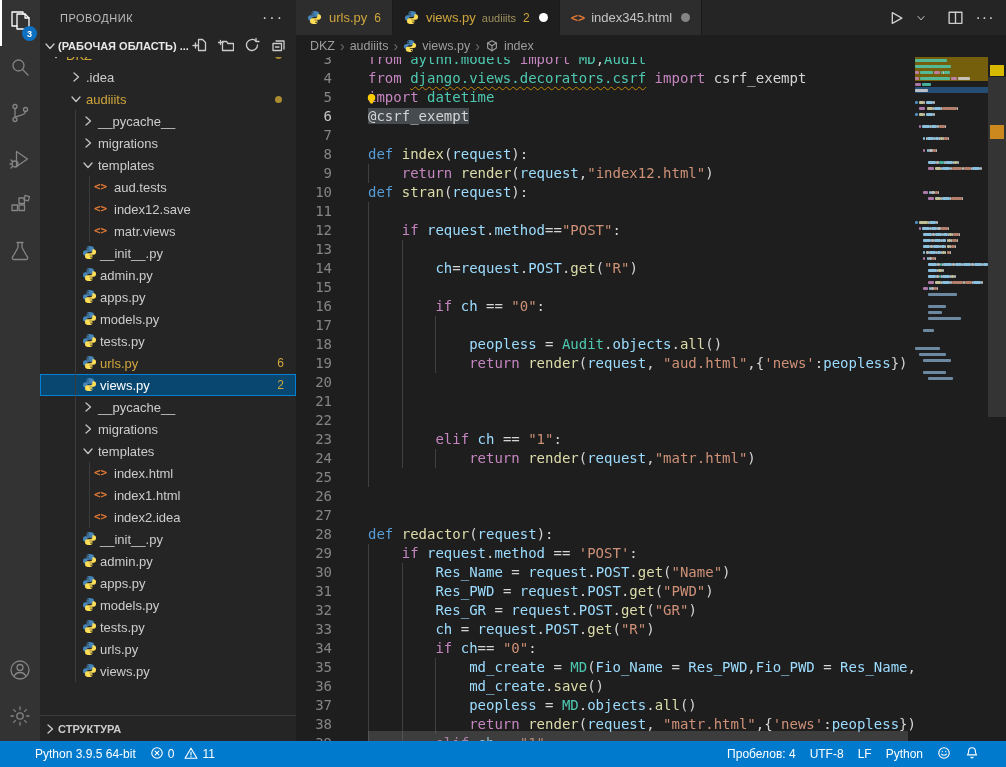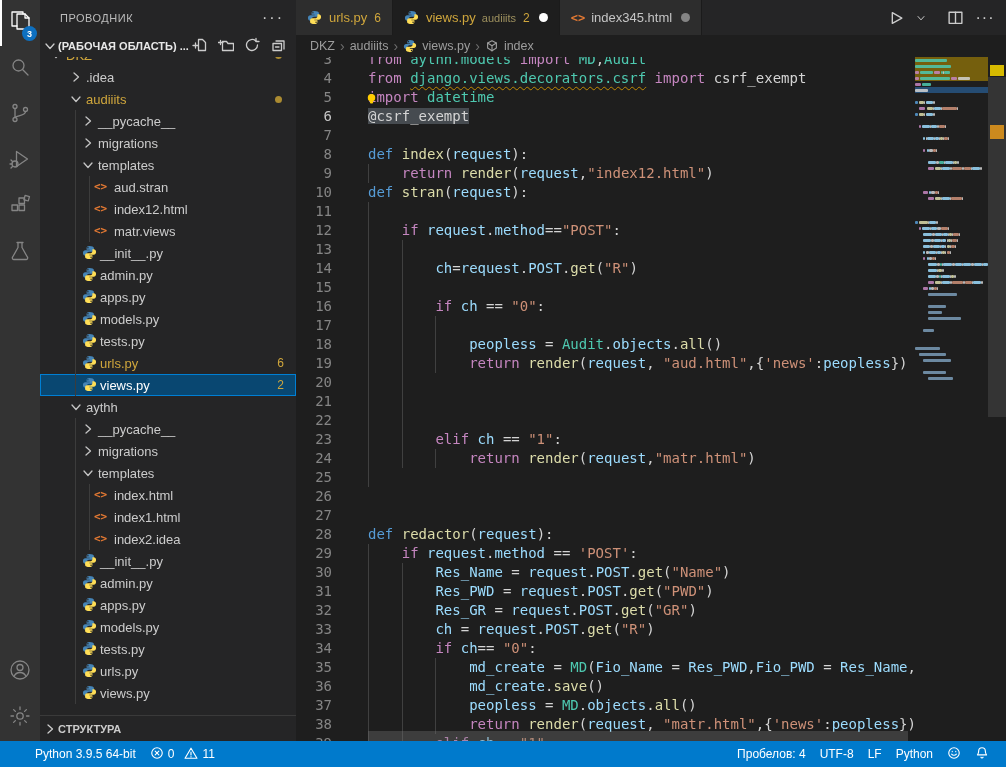--- a/index.html
+++ b/index.html
@@ -99,21 +99,21 @@
   .mm-seg { position:absolute; height:2.5px; border-radius:1px; opacity:.85; }
   .ruler { position:absolute; top:0; right:0; width:18px; height:100%; background:#1e1e1e; }
   .ruler .mark { position:absolute; left:2px; right:2px; }
   .ruler .slider { position:absolute; left:0; right:0; background:rgba(121,121,121,0.25); }
   .hscroll { position:absolute; left:72px; bottom:0; width:540px; height:10px;
              background:rgba(121,121,121,0.35); z-index:5; }
 
   
   .statusbar { position:absolute; left:0; bottom:0; width:1006px; height:26px; background:#007acc;
                color:#ffffff; display:flex; align-items:center; font-size:12px;
-               padding:0 10px 0 28px; }
+               padding:0 20px 0 28px; }
   .sb-group { display:flex; align-items:center; gap:0; }
   .sb-item { display:flex; align-items:center; gap:4px; padding:0 7px; height:26px; cursor:pointer; }
   .sb-item svg { width:14px; height:14px; }
   .sb-right { margin-left:auto; display:flex; align-items:center; }
 </style>
 </head>
 <body>
 
 <div class="app">
   <div class="activitybar" id="activitybar">
@@ -246,27 +246,27 @@
             <span class="tguide" style="left: 35px;"></span>
             <span class="chev" style="left: 40px;"><svg viewBox="0 0 16 16" fill="none" stroke="currentColor" stroke-width="1.3" stroke-linecap="round" stroke-linejoin="round">
                 <path d="M4 6l4 4.5L12 6"></path>
               </svg></span>
             <span class="tlabel" style="left: 58px;">templates</span>
           </div>
           <div class="trow">
             <span class="tguide" style="left: 35px;"></span>
             <span class="tguide" style="left: 49px;"></span>
             <span class="html-glyph" style="left: 54px;">&lt;&gt;</span>
-            <span class="tlabel" style="left: 74px;">aud.stran</span>
+            <span class="tlabel" style="left: 74px;">aud.tests</span>
           </div>
           <div class="trow">
             <span class="tguide" style="left: 35px;"></span>
             <span class="tguide" style="left: 49px;"></span>
             <span class="html-glyph" style="left: 54px;">&lt;&gt;</span>
-            <span class="tlabel" style="left: 74px;">index12.html</span>
+            <span class="tlabel" style="left: 74px;">index12.save</span>
           </div>
           <div class="trow">
             <span class="tguide" style="left: 35px;"></span>
             <span class="tguide" style="left: 49px;"></span>
             <span class="html-glyph" style="left: 54px;">&lt;&gt;</span>
             <span class="tlabel" style="left: 74px;">matr.views</span>
           </div>
           <div class="trow">
             <span class="tguide" style="left: 35px;"></span>
             <span class="ficon" style="left: 42px;"><svg viewBox="0 0 16 16">
@@ -317,26 +317,20 @@
             <span class="num-badge">6</span>
           </div>
           <div class="trow sel">
             <span class="tguide" style="left: 35px;"></span>
             <span class="ficon" style="left: 42px;"><svg viewBox="0 0 16 16">
                 <path fill="#4584b6" d="M7.9 1C6 1 4.9 1.9 4.9 3.3V5h3.3v.6H3.5C2.1 5.6 1 6.8 1 8.5S2.1 11.4 3.5 11.4h1.4V9.7c0-1.4 1.2-2.5 2.6-2.5h3.2c1.1 0 2-.9 2-2V3.3C12.7 1.9 10.7 1 7.9 1zM6.3 2.2a.8.8 0 110 1.6.8.8 0 010-1.6z"></path>
                 <path fill="#ffde57" d="M8.1 15c1.9 0 3-.9 3-2.3V11H7.8v-.6h4.7c1.4 0 2.5-1.2 2.5-2.9s-1.1-2.9-2.5-2.9h-1.4v1.7c0 1.4-1.2 2.5-2.6 2.5H5.3c-1.1 0-2 .9-2 2v1.9C3.3 14.1 5.3 15 8.1 15zm1.6-1.2a.8.8 0 110-1.6.8.8 0 010 1.6z"></path>
               </svg></span>
             <span class="tlabel" style="left: 60px;">views.py</span>
             <span class="num-badge">2</span>
-          </div>
-          <div class="trow">
-            <span class="chev" style="left: 28px;"><svg viewBox="0 0 16 16" fill="none" stroke="currentColor" stroke-width="1.3" stroke-linecap="round" stroke-linejoin="round">
-                <path d="M4 6l4 4.5L12 6"></path>
-              </svg></span>
-            <span class="tlabel" style="left: 46px;">aythh</span>
           </div>
           <div class="trow">
             <span class="tguide" style="left: 35px;"></span>
             <span class="chev" style="left: 40px;"><svg viewBox="0 0 16 16" fill="none" stroke="currentColor" stroke-width="1.3" stroke-linecap="round" stroke-linejoin="round">
                 <path d="M6 4l4.5 4L6 12"></path>
               </svg></span>
             <span class="tlabel" style="left: 58px;">__pycache__</span>
           </div>
           <div class="trow">
             <span class="tguide" style="left: 35px;"></span>

